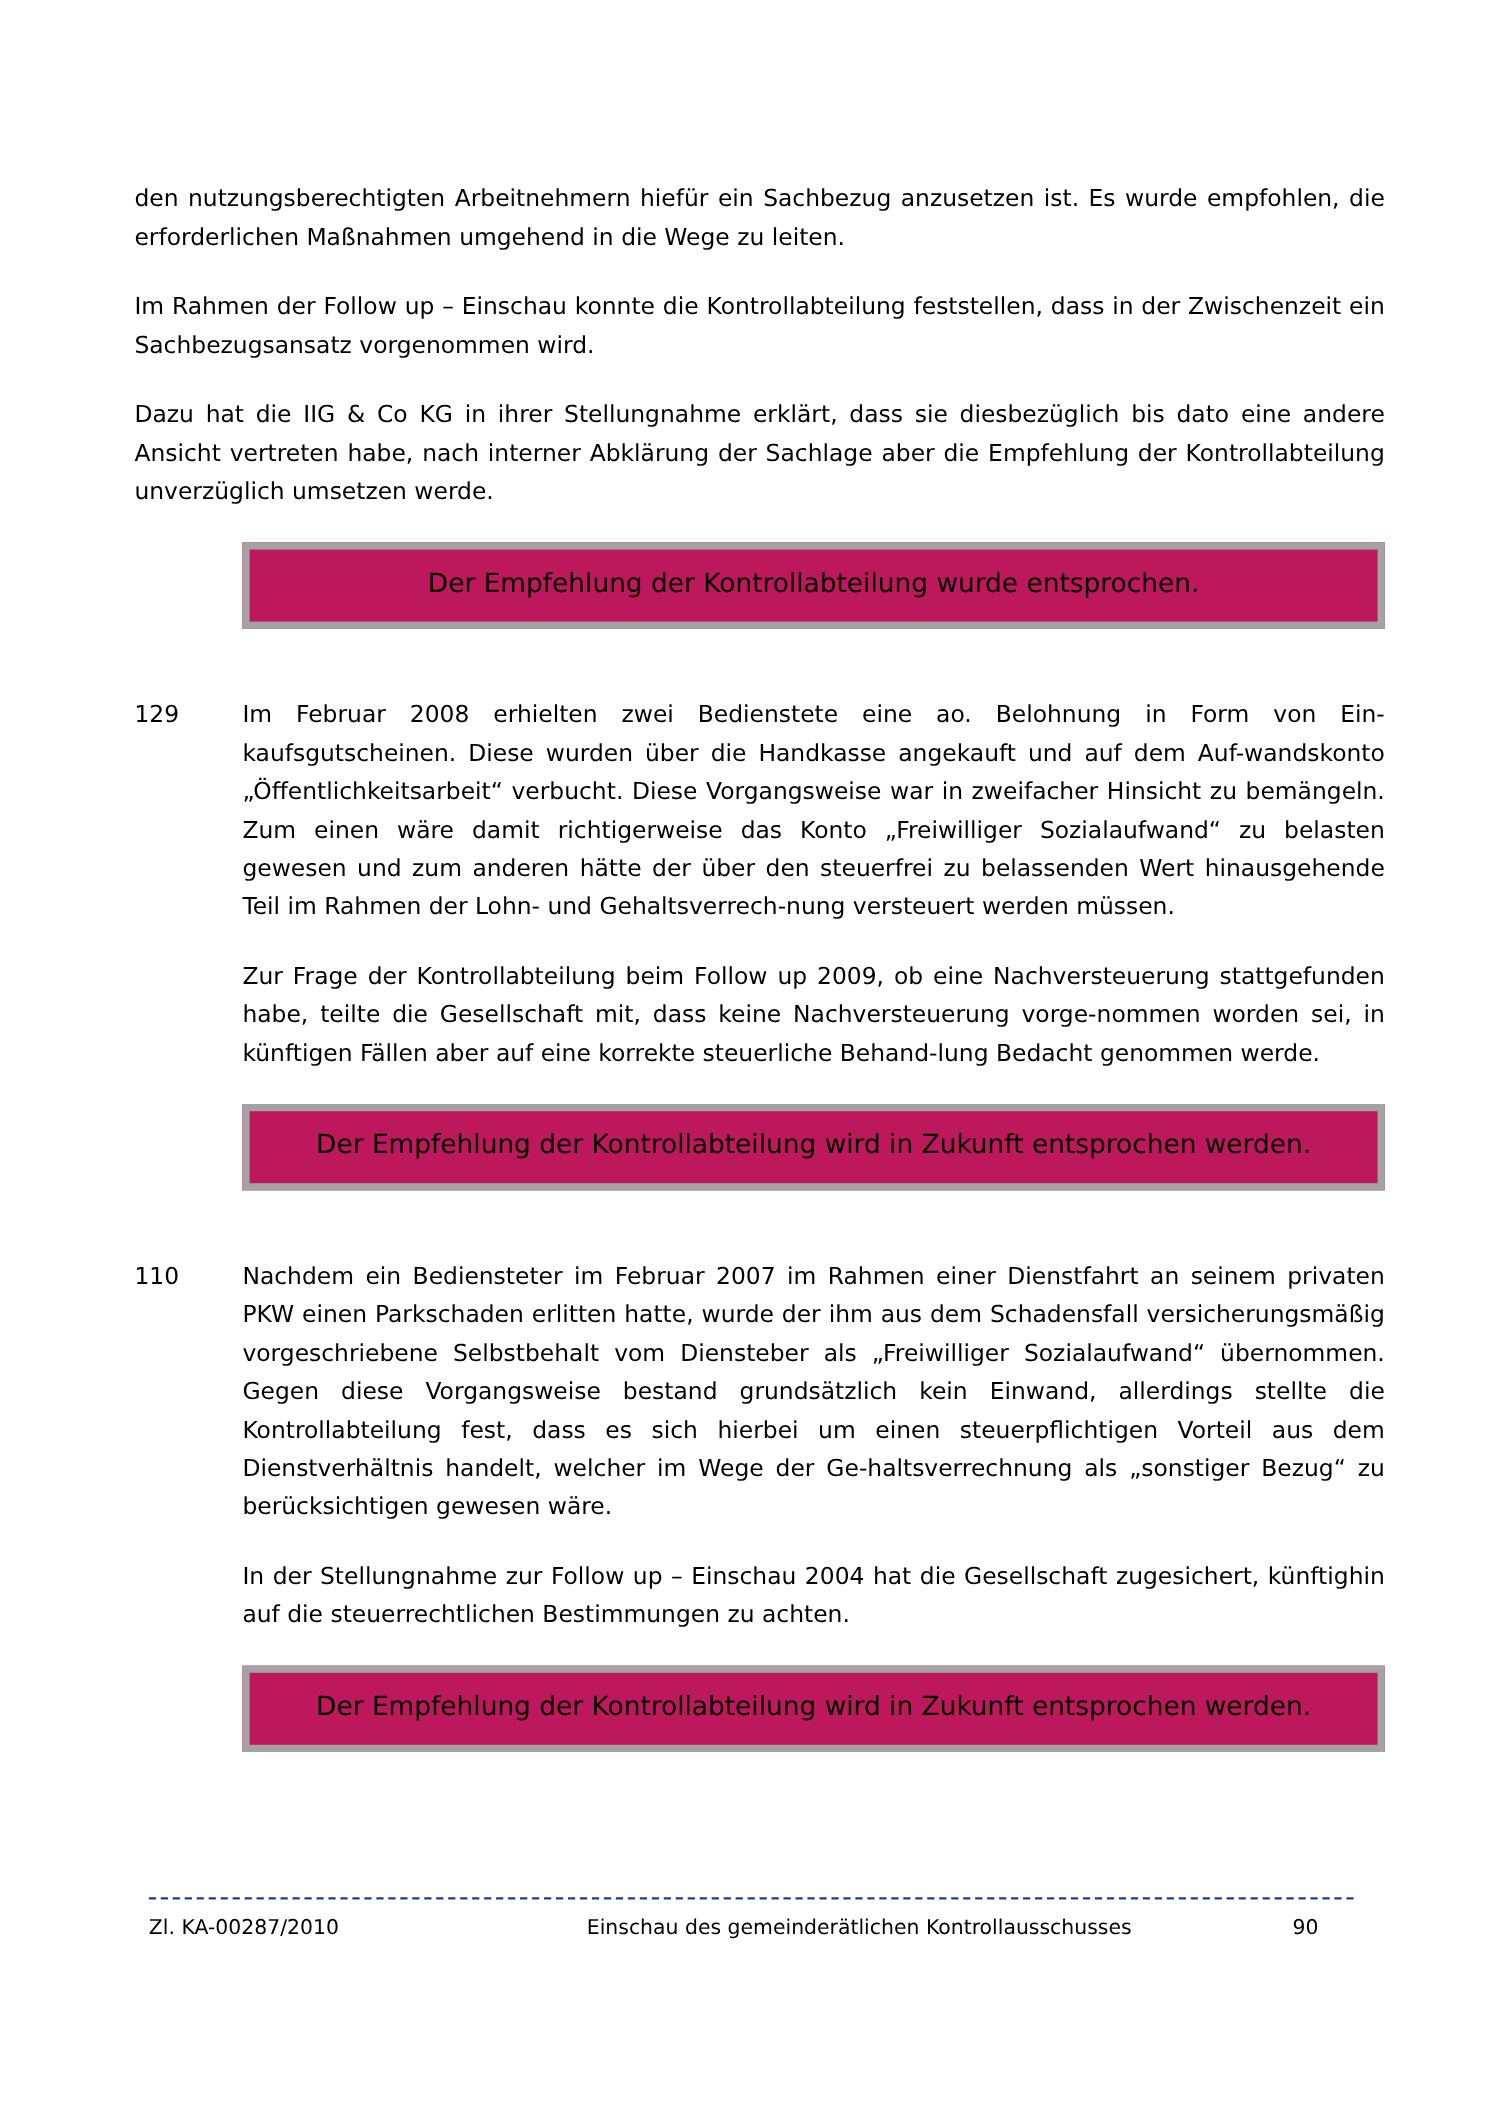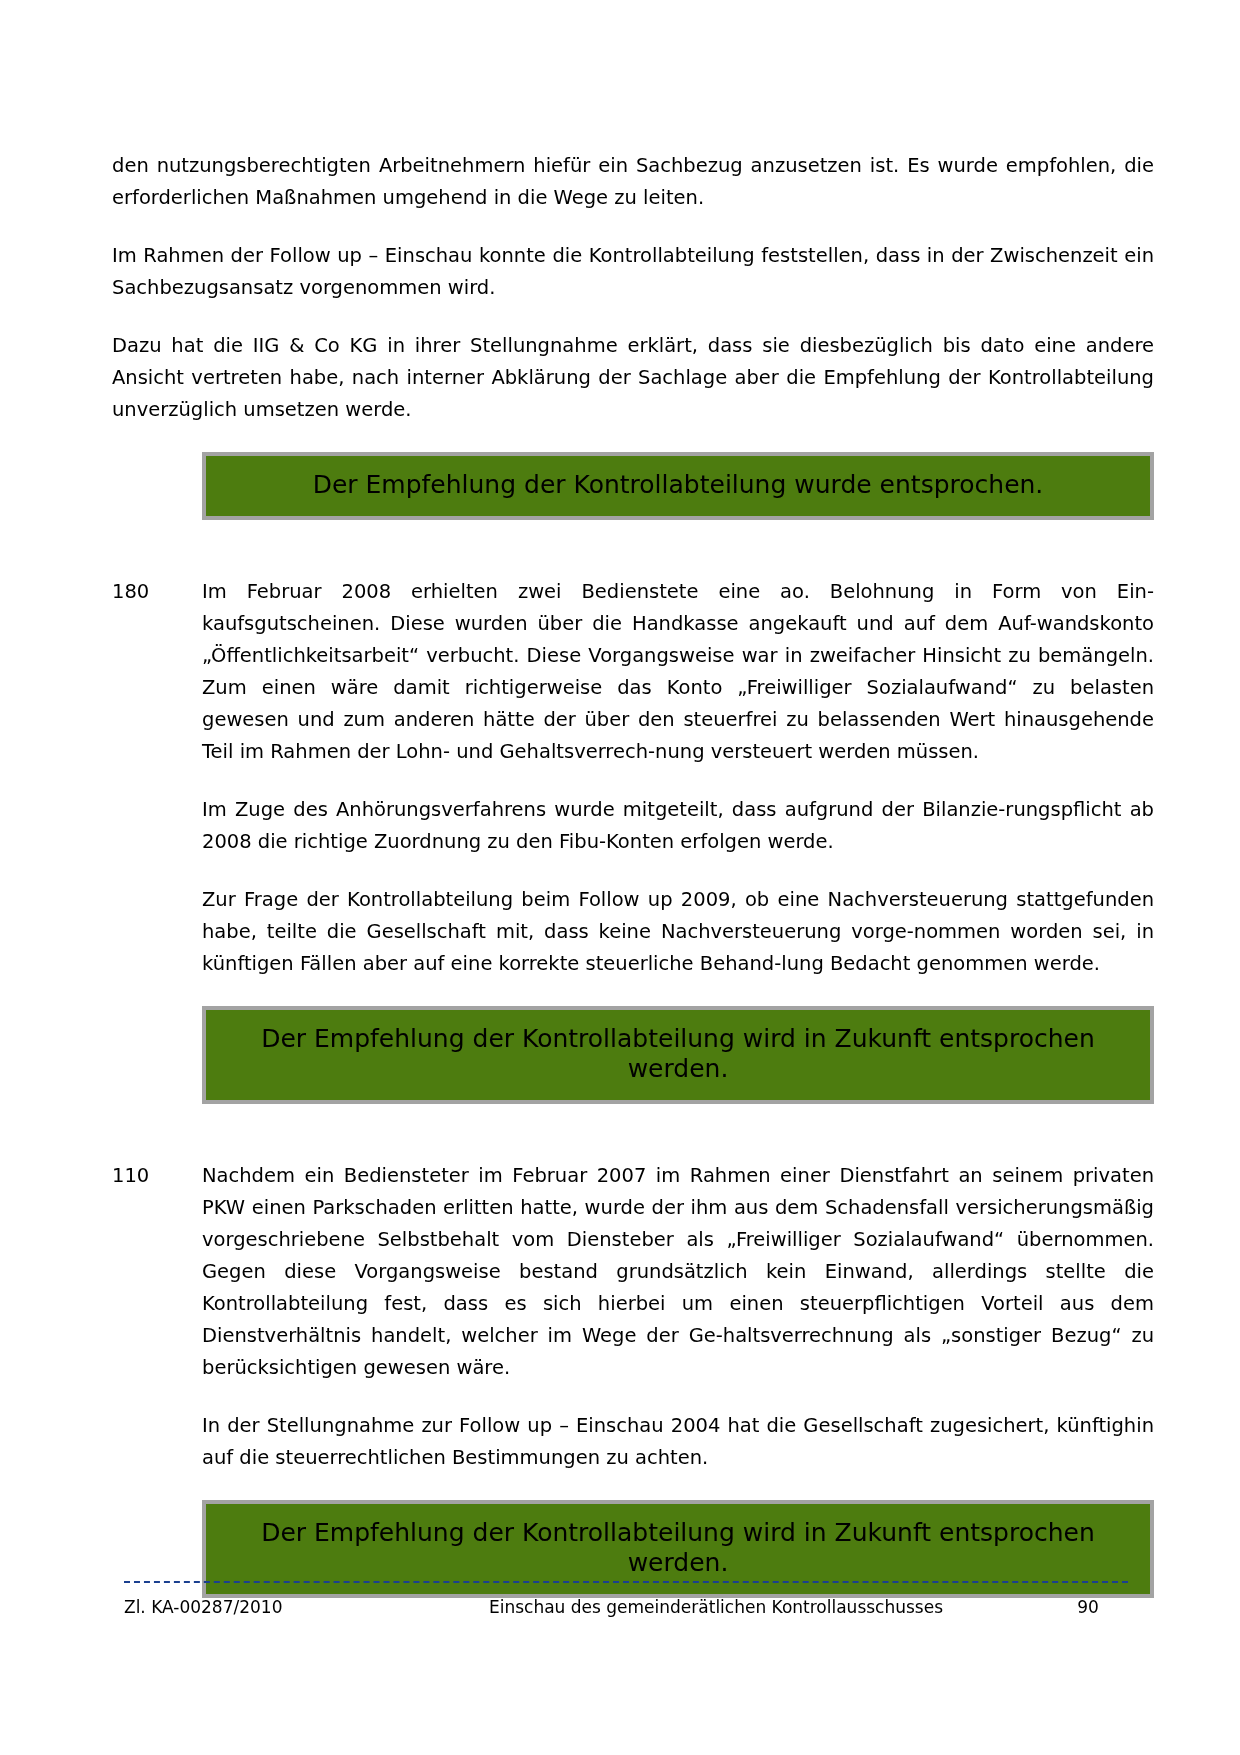--- a/index.html
+++ b/index.html
@@ -39,24 +39,24 @@
   }
   .item-number {
     position: absolute;
     left: 0;
     top: 0;
     font-size: 19.5px;
     line-height: 32px;
     text-align: left;
   }
   .callout {
-    border: 4px solid #a3a3a3;
-    background: #4d7c0f;
+    border: 6px solid #a3a3a3;
+    background: #be185d;
     text-align: center;
-    font-size: 25px;
+    font-size: 22px;
     line-height: 30px;
     padding: 14px 10px 16px 10px;
     margin: 10px 0 0 90px;
     box-sizing: border-box;
   }
   .spacer-lg { height: 56px; }
 
   .footer {
     position: absolute;
     left: 124px;
@@ -85,23 +85,22 @@
   <div class="block">
     <p class="para">den nutzungsberechtigten Arbeitnehmern hiefür ein Sachbezug anzusetzen ist. Es wurde empfohlen, die erforderlichen Maßnahmen umgehend in die Wege zu leiten.</p>
     <p class="para">Im Rahmen der Follow up – Einschau konnte die Kontrollabteilung feststellen, dass in der Zwischenzeit ein Sachbezugsansatz vorgenommen wird.</p>
     <p class="para">Dazu hat die IIG &amp; Co KG in ihrer Stellungnahme erklärt, dass sie diesbezüglich bis dato eine andere Ansicht vertreten habe, nach interner Abklärung der Sachlage aber die Empfehlung der Kontrollabteilung unverzüglich umsetzen werde.</p>
     <div class="callout">Der Empfehlung der Kontrollabteilung wurde entsprochen.</div>
   </div>
 
   <div class="spacer-lg"></div>
 
   <div class="block numbered">
-    <div class="item-number">180</div>
+    <div class="item-number">129</div>
     <p class="para">Im Februar 2008 erhielten zwei Bedienstete eine ao. Belohnung in Form von Ein-kaufsgutscheinen. Diese wurden über die Handkasse angekauft und auf dem Auf-wandskonto „Öffentlichkeitsarbeit“ verbucht. Diese Vorgangsweise war in zweifacher Hinsicht zu bemängeln. Zum einen wäre damit richtigerweise das Konto „Freiwilliger Sozialaufwand“ zu belasten gewesen und zum anderen hätte der über den steuerfrei zu belassenden Wert hinausgehende Teil im Rahmen der Lohn- und Gehaltsverrech-nung versteuert werden müssen.</p>
-    <p class="para">Im Zuge des Anhörungsverfahrens wurde mitgeteilt, dass aufgrund der Bilanzie-rungspflicht ab 2008 die richtige Zuordnung zu den Fibu-Konten erfolgen werde.</p>
     <p class="para">Zur Frage der Kontrollabteilung beim Follow up 2009, ob eine Nachversteuerung stattgefunden habe, teilte die Gesellschaft mit, dass keine Nachversteuerung vorge-nommen worden sei, in künftigen Fällen aber auf eine korrekte steuerliche Behand-lung Bedacht genommen werde.</p>
   </div>
   <div class="callout">Der Empfehlung der Kontrollabteilung wird in Zukunft entsprochen werden.</div>
 
   <div class="spacer-lg"></div>
 
   <div class="block numbered">
     <div class="item-number">110</div>
     <p class="para">Nachdem ein Bediensteter im Februar 2007 im Rahmen einer Dienstfahrt an seinem privaten PKW einen Parkschaden erlitten hatte, wurde der ihm aus dem Schadensfall versicherungsmäßig vorgeschriebene Selbstbehalt vom Diensteber als „Freiwilliger Sozialaufwand“ übernommen. Gegen diese Vorgangsweise bestand grundsätzlich kein Einwand, allerdings stellte die Kontrollabteilung fest, dass es sich hierbei um einen steuerpflichtigen Vorteil aus dem Dienstverhältnis handelt, welcher im Wege der Ge-haltsverrechnung als „sonstiger Bezug“ zu berücksichtigen gewesen wäre.</p>
     <p class="para">In der Stellungnahme zur Follow up – Einschau 2004 hat die Gesellschaft zugesichert, künftighin auf die steuerrechtlichen Bestimmungen zu achten.</p>

